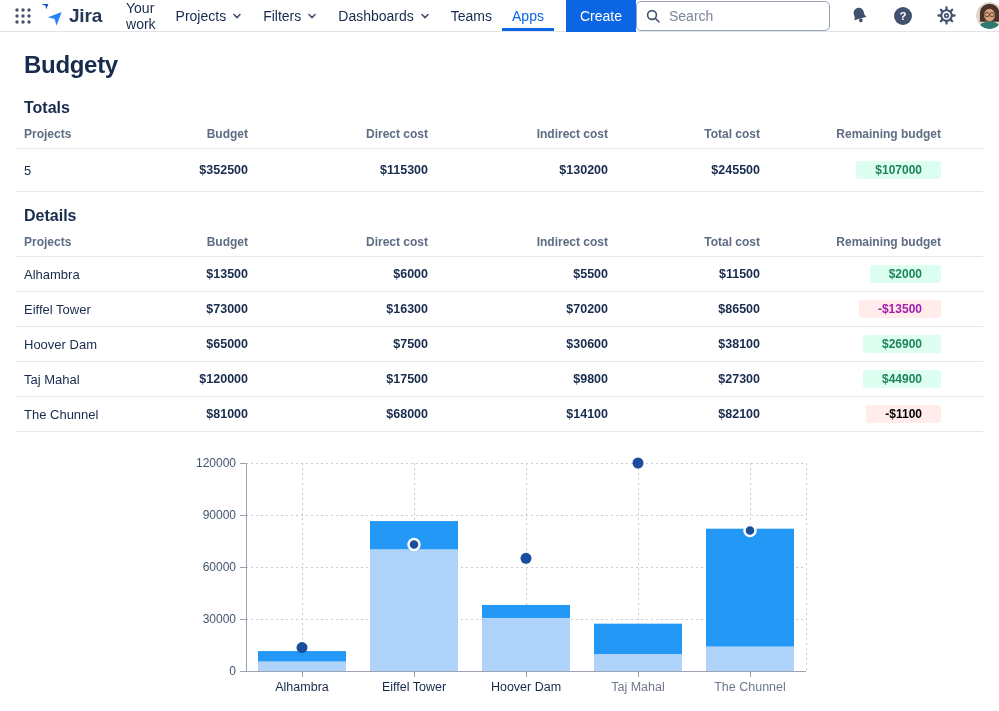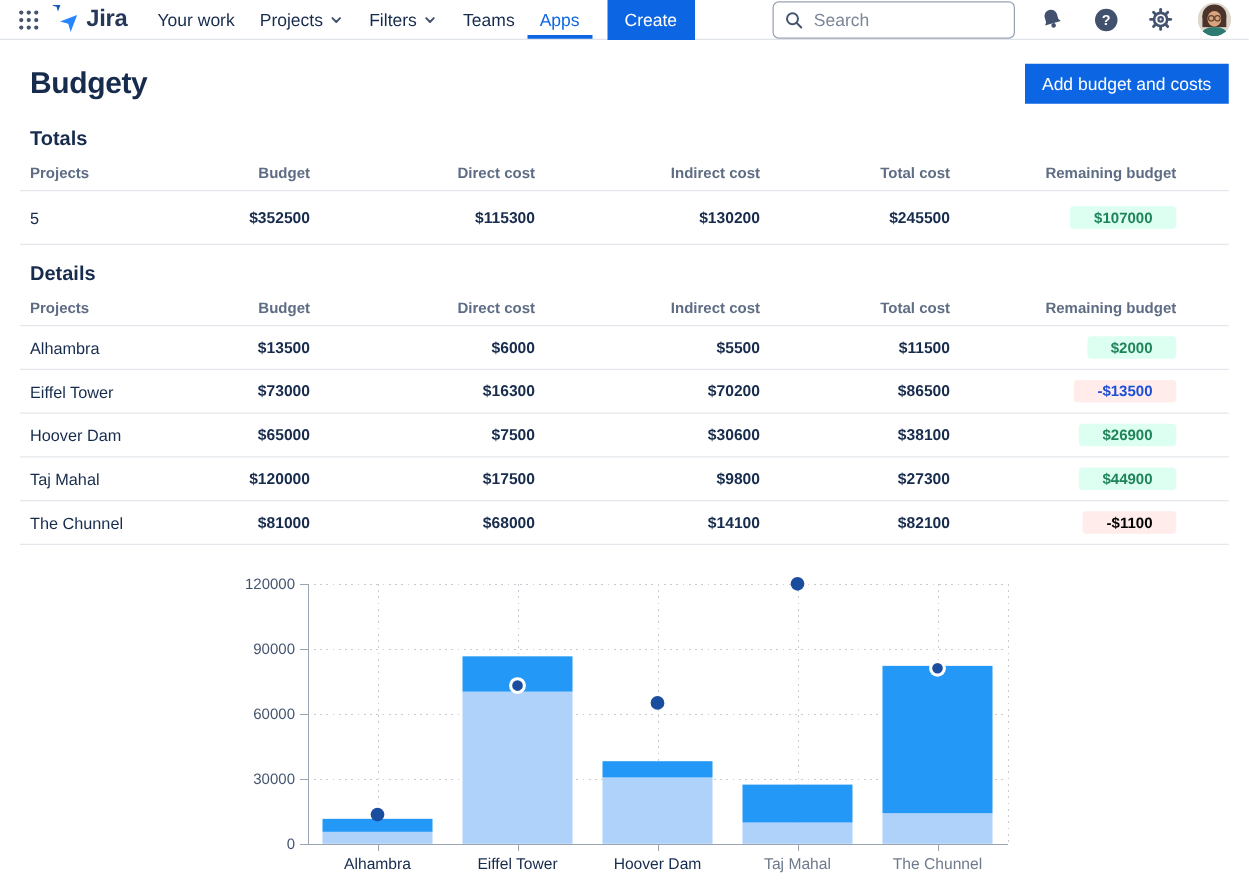--- a/index.html
+++ b/index.html
@@ -97,20 +97,26 @@
             <path d="M3 4.5 L6 7.6 L9 4.5" fill="none" stroke="#44546F" stroke-width="1.6" stroke-linecap="round" stroke-linejoin="round"></path>
           </svg>
         </div>
         <div class="nav-item">
           <span>Filters</span>
           <svg width="12" height="12" viewBox="0 0 12 12">
             <path d="M3 4.5 L6 7.6 L9 4.5" fill="none" stroke="#44546F" stroke-width="1.6" stroke-linecap="round" stroke-linejoin="round"></path>
           </svg>
         </div>
         <div class="nav-item">
+          <span>Dashboards</span>
+          <svg width="12" height="12" viewBox="0 0 12 12">
+            <path d="M3 4.5 L6 7.6 L9 4.5" fill="none" stroke="#44546F" stroke-width="1.6" stroke-linecap="round" stroke-linejoin="round"></path>
+          </svg>
+        </div>
+        <div class="nav-item">
           <span>Teams</span>
         </div>
         <div class="nav-item active">
           <span>Apps</span>
         </div>
       </nav>
     <button class="btn-primary create-btn">Create</button>
   </div>
 
   <div class="nav-right">
@@ -171,21 +177,20 @@
           <path d="M1.5 26 Q4 18.8 13 18.8 Q22 18.8 24.5 26 Z" fill="#2C7A70"></path>
         </g>
       </svg>
     </button>
   </div>
 </header>
 
 <main>
   <div class="page-header">
     <h1 class="page-title">Budgety</h1>
-    <button class="btn-primary">Add budget and costs</button>
   </div>
 
   <h2 class="section-title">Totals</h2>
   <table class="totals" id="totals-table">
     <colgroup>
         <col class="c1">
         <col class="c2">
         <col class="c3">
         <col class="c4">
         <col class="c5">
@@ -241,21 +246,21 @@
           <td class="">$5500</td>
           <td class="">$11500</td>
           <td class=" last"><span class="badge pos" style="color: rgb(31, 132, 90); background: rgb(220, 255, 241);">$2000</span></td>
         </tr>
         <tr>
           <td class="first">Eiffel Tower</td>
           <td class="">$73000</td>
           <td class="">$16300</td>
           <td class="">$70200</td>
           <td class="">$86500</td>
-          <td class=" last"><span class="badge neg" style="color: #1d4ed8; background: rgb(255, 236, 235);">-$13500</span></td>
+          <td class=" last"><span class="badge neg" style="color: #a21caf; background: rgb(255, 236, 235);">-$13500</span></td>
         </tr>
         <tr>
           <td class="first">Hoover Dam</td>
           <td class="">$65000</td>
           <td class="">$7500</td>
           <td class="">$30600</td>
           <td class="">$38100</td>
           <td class=" last"><span class="badge pos" style="color: rgb(31, 132, 90); background: rgb(220, 255, 241);">$26900</span></td>
         </tr>
         <tr>

